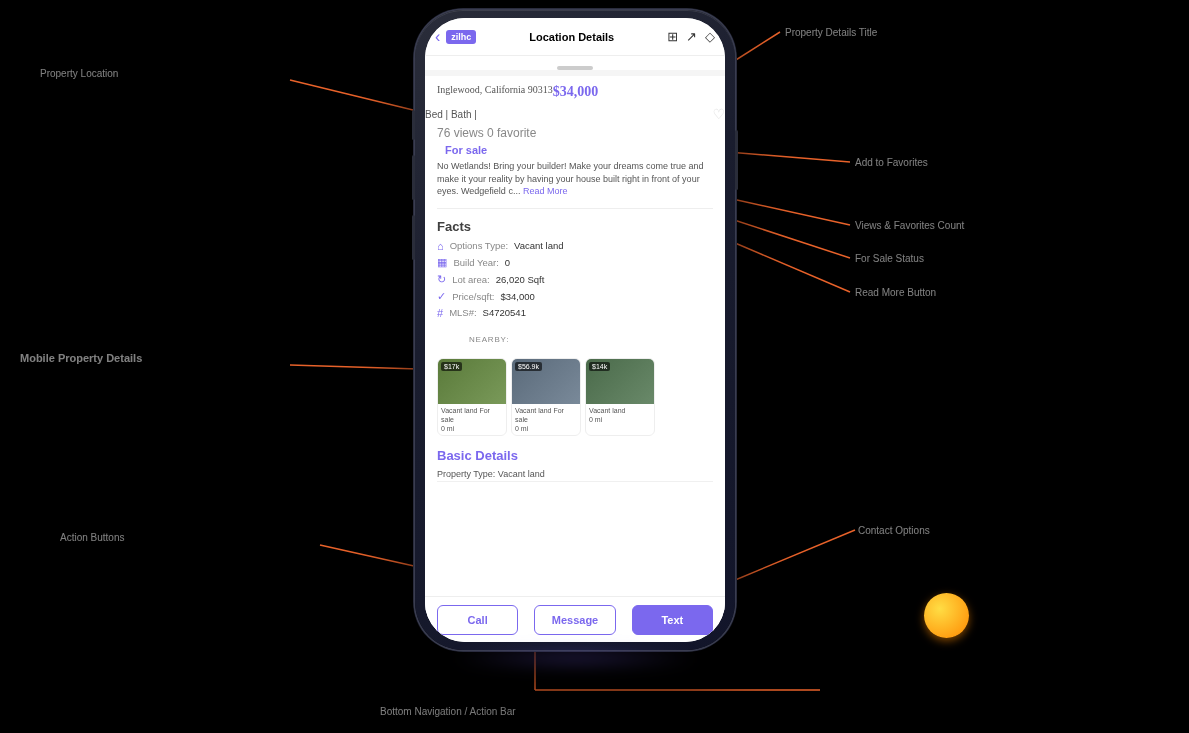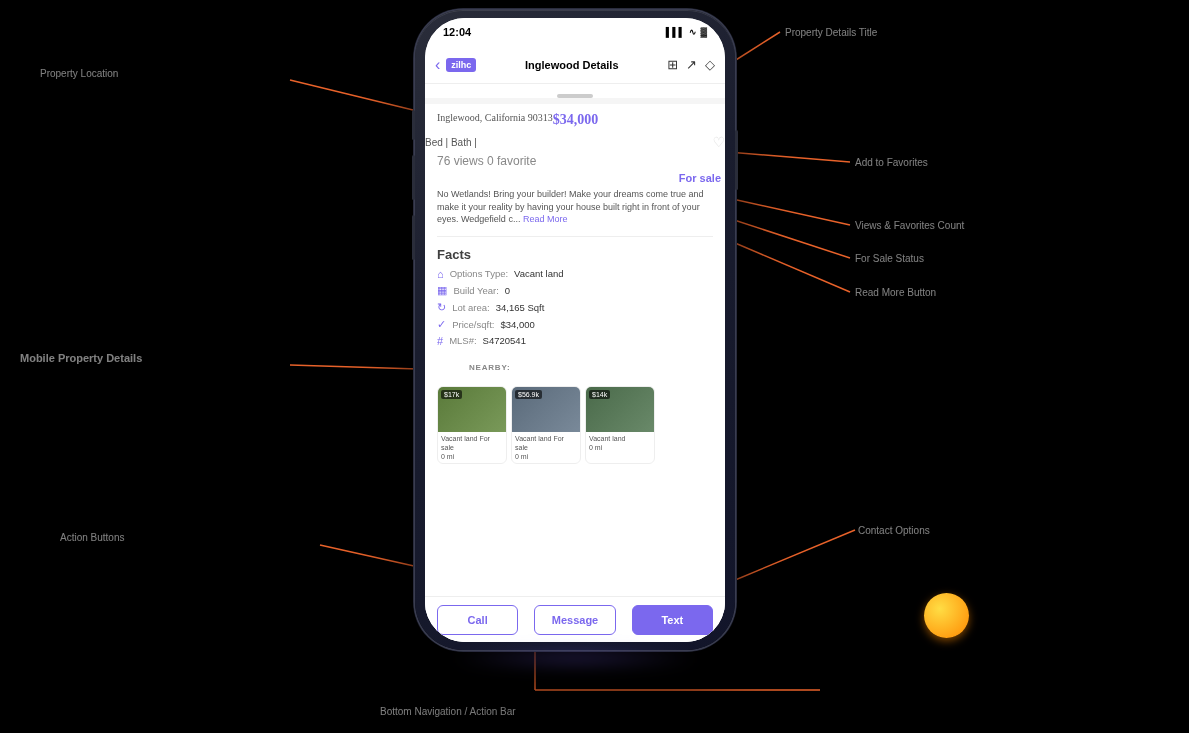--- a/index.html
+++ b/index.html
@@ -177,25 +177,24 @@
     }
     .heart-icon { color: #e0e0e0; font-size: 14px; }
 
     .prop-views {
       padding: 2px 12px;
       font-size: 12px;
       color: #888;
     }
 
     .for-sale-label {
-      padding: 2px 4px;
+      padding: 2px 20px;
       font-size: 11px;
       font-weight: 700;
       color: #7b68ee;
-      text-align: right;
     }
 
     .prop-description {
       padding: 2px 12px 6px;
       font-size: 9px;
       color: #555;
       line-height: 1.4;
     }
     .read-more { color: #7b68ee; font-size: 9px; }
 
@@ -222,21 +221,21 @@
       font-size: 9.5px;
       color: #333;
     }
     .fact-icon { color: #7b68ee; font-size: 11px; }
     .fact-label { color: #888; }
 
     
     .nearby-section { padding: 6px 12px; }
     .nearby-label {
       font-size: 8px;
-      font-weight: 700;
+      font-weight: 400;
       color: #888;
       letter-spacing: 0.8px;
       margin-bottom: 14px;
       padding-left: 32px;
     }
     .nearby-scroll {
       display: flex;
       gap: 4px;
       overflow-x: auto;
     }
@@ -406,33 +405,25 @@
 
 <div class="phone-wrapper">
   <div class="phone-outer">
     <div class="phone-btn-right"></div>
     <div class="phone-btn-left1"></div>
     <div class="phone-btn-left2"></div>
     <div class="phone-btn-left3"></div>
 
     <div class="phone-screen">
 
-      <div class="status-bar">
-        <span class="status-time">12:04</span>
-        <div class="status-icons">
-          <span class="status-icon">▌▌▌</span>
-          <span class="status-icon">∿</span>
-          <span class="status-icon">▓</span>
-        </div>
-      </div>
 
       <div class="top-nav">
         <span class="nav-back">‹</span>
         <span class="nav-logo">zilhc</span>
-        <span class="nav-title">Inglewood Details</span>
+        <span class="nav-title">Location Details</span>
         <div class="nav-icons">
           <span class="nav-icon">⊞</span>
           <span class="nav-icon">↗</span>
           <span class="nav-icon">◇</span>
         </div>
       </div>
 
       <div style="background:#fff; padding-top:4px;">
         <div class="drag-handle"></div>
       </div>
@@ -475,21 +466,21 @@
             <span>Vacant land</span>
           </div>
           <div class="fact-row">
             <span class="fact-icon">▦</span>
             <span class="fact-label">Build Year:</span>
             <span>0</span>
           </div>
           <div class="fact-row">
             <span class="fact-icon">↻</span>
             <span class="fact-label">Lot area:</span>
-            <span>34,165 Sqft</span>
+            <span>26,020 Sqft</span>
           </div>
           <div class="fact-row">
             <span class="fact-icon">✓</span>
             <span class="fact-label">Price/sqft:</span>
             <span>$34,000</span>
           </div>
           <div class="fact-row">
             <span class="fact-icon">#</span>
             <span class="fact-label">MLS#:</span>
             <span>S4720541</span>
@@ -513,20 +504,25 @@
             </div>
             <div class="nearby-card">
               <div class="nearby-img-placeholder nearby-img-3">
                 <span class="nearby-badge">$14k</span>
               </div>
               <div class="nearby-info">Vacant land<br>0 mi</div>
             </div>
           </div>
         </div>
 
+        <div class="basic-details">
+          <div class="basic-title">Basic Details</div>
+          <div class="basic-row">Property Type: Vacant land</div>
+          <div style="height:20px;"></div>
+        </div>
 
         <div class="action-bar">
           <button class="action-btn">Call</button>
           <button class="action-btn">Message</button>
           <button class="action-btn action-btn-primary">Text</button>
         </div>
 
       </div>
     </div>
   </div>

